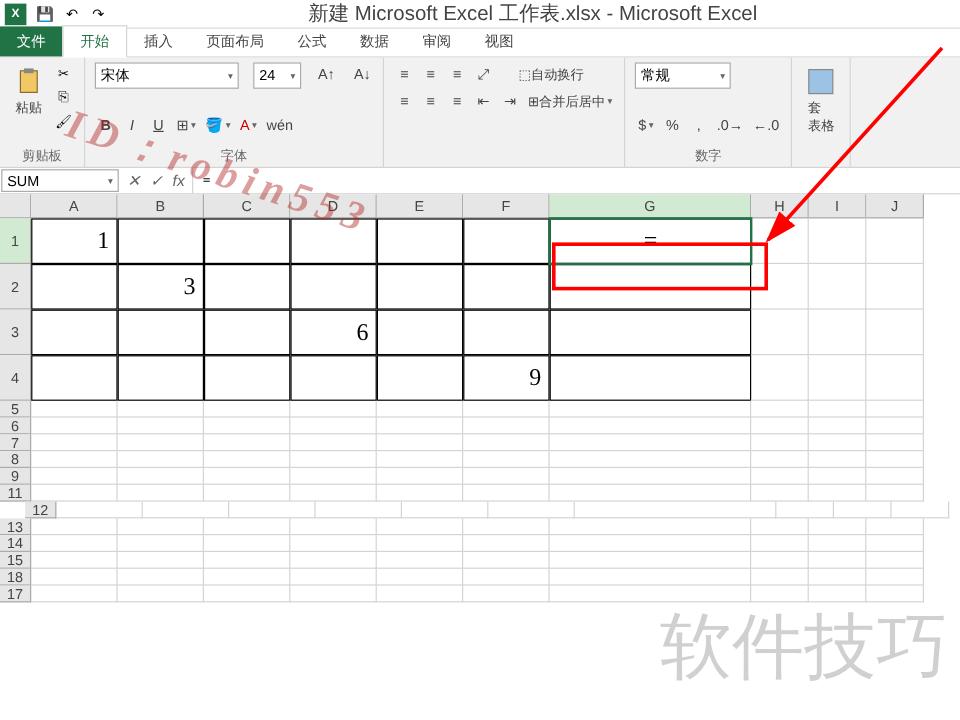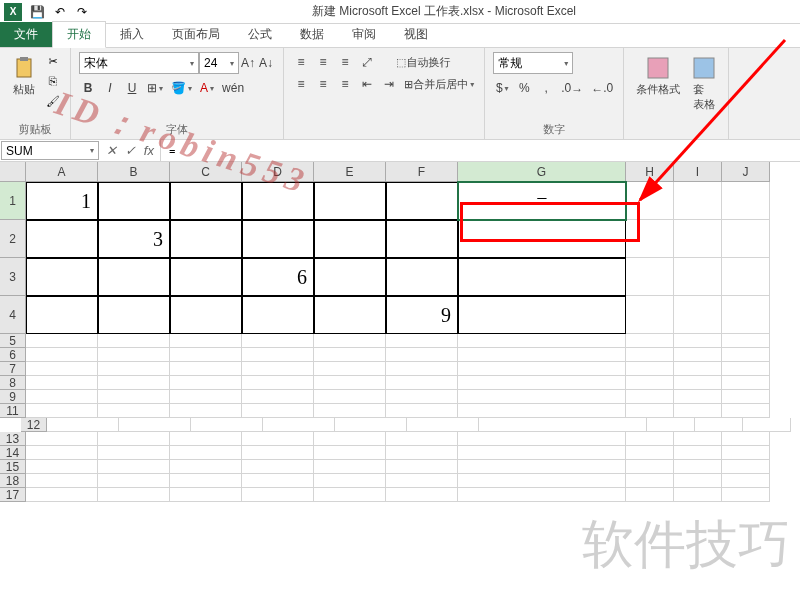--- a/index.html
+++ b/index.html
@@ -3,38 +3,38 @@
 <meta charset="utf-8">
 <style>
 * { box-sizing: border-box; margin: 0; padding: 0; font-family: "Microsoft YaHei", SimSun, sans-serif; }
 body { background: #fff; width: 800px; height: 600px; overflow: hidden; position: relative; }
 
 
 .titlebar { height: 24px; background: #fff; display: flex; align-items: center; padding: 0 4px; border-bottom: 1px solid #d4d4d4; }
 .titlebar .qat { display: flex; gap: 2px; align-items: center; }
 .titlebar .qat-btn { width: 20px; height: 20px; display: flex; align-items: center; justify-content: center; font-size: 12px; }
 .titlebar .excel-icon { width: 18px; height: 18px; background: #217346; color: #fff; font-size: 10px; font-weight: bold; display: flex; align-items: center; justify-content: center; margin-right: 4px; }
-.titlebar .title-text { flex: 1; text-align: center; font-size: 12px; color: #444; }
+.titlebar .title-text { flex: 1; text-align: center; font-size: 17px; color: #444; }
 
 
 .ribbon-tabs { height: 24px; background: #fff; display: flex; align-items: flex-end; border-bottom: 1px solid #d4d4d4; }
 .ribbon-tab { padding: 4px 14px; font-size: 12px; color: #444; cursor: pointer; }
 .ribbon-tab.file { background: #217346; color: #fff; }
 .ribbon-tab.active { background: #fff; border: 1px solid #d4d4d4; border-bottom: 1px solid #fff; margin-bottom: -1px; color: #217346; }
 
 
 .ribbon { height: 92px; background: #f1f1f1; border-bottom: 1px solid #d4d4d4; display: flex; }
 .ribbon-group { border-right: 1px solid #d4d4d4; padding: 4px 8px 2px 8px; display: flex; flex-direction: column; justify-content: space-between; }
 .ribbon-group-label { font-size: 11px; color: #666; text-align: center; margin-top: 2px; }
 .ribbon-group-body { display: flex; gap: 4px; align-items: flex-start; }
 .big-btn { display: flex; flex-direction: column; align-items: center; padding: 4px; font-size: 11px; color: #444; gap: 2px; }
 .big-btn .icon { width: 24px; height: 24px; display: flex; align-items: center; justify-content: center; }
 .small-btns { display: flex; flex-direction: column; gap: 2px; }
 .small-btn { width: 18px; height: 18px; display: flex; align-items: center; justify-content: center; font-size: 11px; }
-.font-row { display: flex; gap: 0; align-items: center; margin-bottom: 4px; }
+.font-row { display: flex; gap: 12px; margin-bottom: 20px; }
 .font-name { width: 120px; height: 22px; border: 1px solid #ababab; background: #fff; font-size: 12px; padding: 0 4px; display: flex; align-items: center; justify-content: space-between; }
 .font-size { width: 40px; height: 22px; border: 1px solid #ababab; background: #fff; font-size: 12px; padding: 0 4px; display: flex; align-items: center; justify-content: space-between; }
 .btn-row { display: flex; gap: 4px; }
 .rb-btn { min-width: 18px; height: 20px; display: flex; align-items: center; justify-content: center; font-size: 12px; color: #444; padding: 0 2px; }
 .dropdown-arrow { font-size: 8px; color: #666; margin-left: 2px; }
 
 
 .formula-bar { height: 22px; border-bottom: 1px solid #d4d4d4; display: flex; align-items: stretch; }
 .name-box { width: 98px; border: 1px solid #ababab; background: #fff; font-size: 12px; padding: 0 4px; display: flex; align-items: center; justify-content: space-between; margin: 1px; }
 .fx-btns { display: flex; align-items: center; padding: 0 6px; gap: 8px; border-right: 1px solid #d4d4d4; }
@@ -53,21 +53,21 @@
 .row-hdr.active { background: #d3ead2; }
 .cell { border-right: 1px solid #d4d4d4; border-bottom: 1px solid #d4d4d4; font-size: 20px; font-family: "SimSun", serif; text-align: right; padding: 0 6px; display: flex; align-items: center; justify-content: flex-end; position: relative; }
 .cell.bordered { border: 1px solid #000; }
 .cell.merged { justify-content: center; }
 .cell.active { outline: 2px solid #217346; outline-offset: -1px; z-index: 2; }
 
 
 .red-highlight { position: absolute; border: 3px solid #ff0000; pointer-events: none; z-index: 5; }
 .red-arrow { position: absolute; pointer-events: none; z-index: 6; }
 .watermark1 { position: absolute; left: 50px; top: 120px; font-size: 34px; letter-spacing: 6px; font-style: italic; color: rgba(180,40,40,0.45); font-weight: bold; transform: rotate(18deg); pointer-events: none; z-index: 7; font-family: "Times New Roman", serif; white-space: nowrap; }
-.watermark2 { position: absolute; right: 10px; bottom: 20px; font-size: 52px; color: rgba(120,120,120,0.35); font-family: "SimSun", serif; pointer-events: none; z-index: 7; margin-top: 32px; }
+.watermark2 { position: absolute; right: 10px; bottom: 20px; font-size: 60px; color: rgba(120,120,120,0.35); font-family: "SimSun", serif; pointer-events: none; z-index: 7; margin-top: 32px; }
 
 svg.icon-svg { width: 100%; height: 100%; }
 </style>
 </head>
 <body>
 
 <div class="titlebar">
   <div class="qat">
     <div class="excel-icon">X</div>
     <div class="qat-btn">💾</div>
@@ -175,28 +175,20 @@
       </div>
     </div>
     <div class="ribbon-group-label">数字</div>
   </div>
 
   <div class="ribbon-group">
     <div class="ribbon-group-body">
       <div class="big-btn">
         <div class="icon">
             <svg class="icon-svg" viewBox="0 0 24 24">
-              <rect x="2" y="2" width="20" height="20" fill="#e8a0b8" stroke="#888"></rect>
-            </svg>
-          </div>
-        <span>条件格式</span>
-      </div>
-      <div class="big-btn">
-        <div class="icon">
-            <svg class="icon-svg" viewBox="0 0 24 24">
               <rect x="2" y="2" width="20" height="20" fill="#9cc3e6" stroke="#888"></rect>
             </svg>
           </div>
         <span style="white-space:pre">套
 表格</span>
       </div>
     </div>
   </div>
 </div>
 

